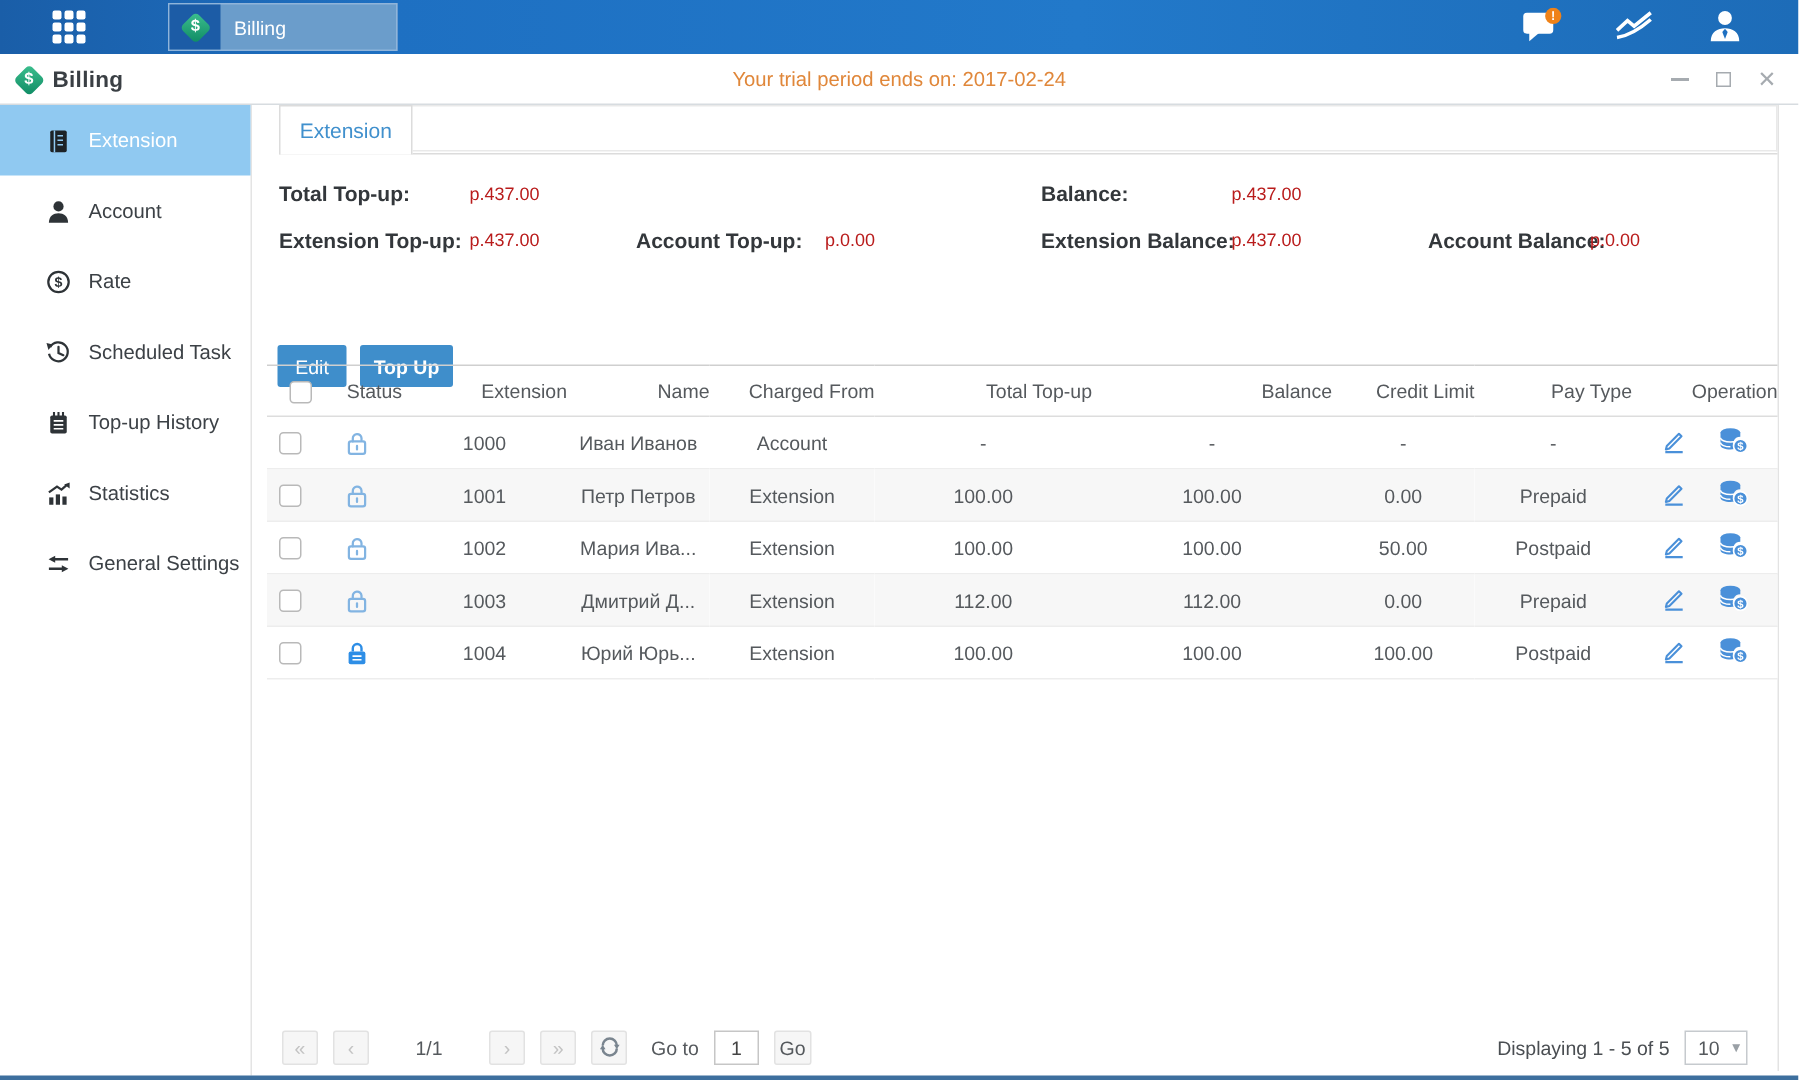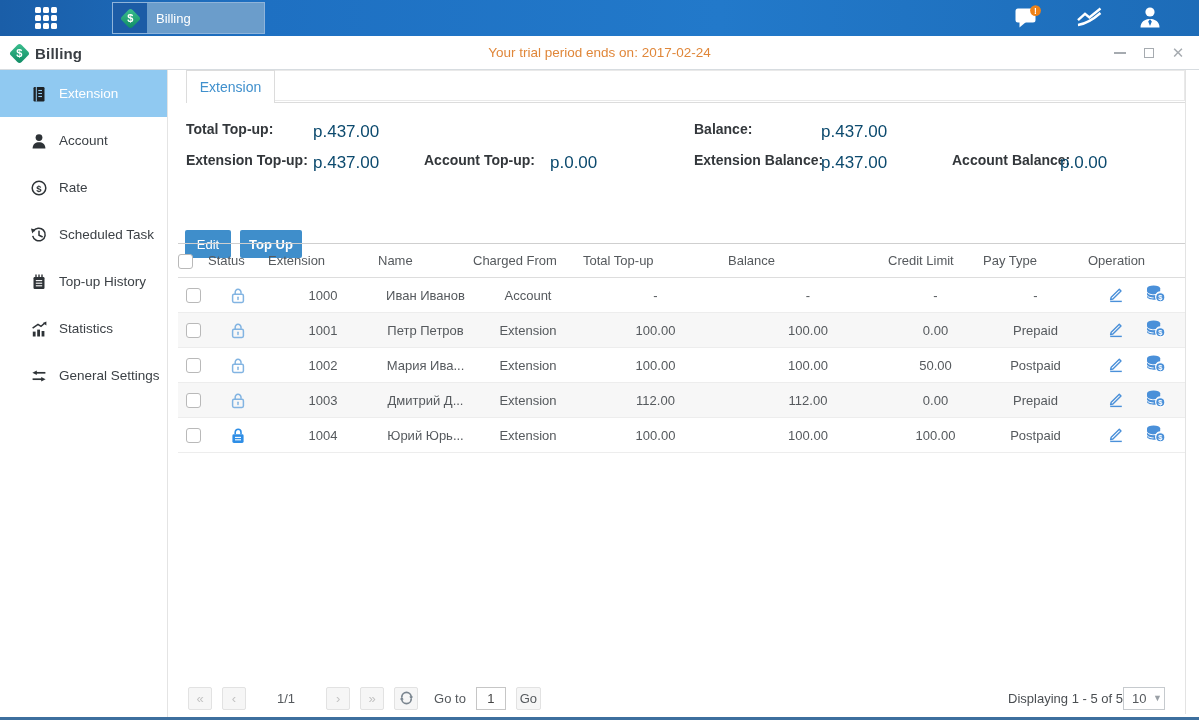--- a/index.html
+++ b/index.html
@@ -44,48 +44,48 @@
   .content { position:absolute; left:168px; top:70px; width:1031px; height:647px; background:#fff; }
   .right-edge { position:absolute; left:1017px; top:0; width:1px; height:644px; background:#e3e3e3; }
   .bottom-edge { position:absolute; left:0; bottom:0; width:1199px; height:3px; background:#3d6f9e; }
 
   .tabstrip { position:absolute; left:18px; top:0; width:999px; height:33px; display:flex; border-bottom:1px solid #dcdcdc; }
   .tab-active { width:89px; height:33px; background:#fff; border:1px solid #dcdcdc; border-bottom:none; color:#4090cd; font-size:14px;
                 display:flex; align-items:center; justify-content:center; cursor:pointer; position:relative; z-index:2; }
   .tab-ghost { flex:1; height:31px; border:1px solid #e9e9e9; border-left:none; }
 
   .summary-label { position:absolute; font-weight:bold; color:#33373b; font-size:14px; white-space:nowrap; }
-  .summary-value { position:absolute; color:#0c4a6e; font-size:17px; white-space:nowrap; }
+  .summary-value { position:absolute; color:#b91c1c; font-size:12px; white-space:nowrap; }
 
   .btn { position:absolute; top:125px; height:28px; background:#3f8ecb; color:#fff; border:none; border-radius:2px;
          font-size:13px; font-family:inherit; cursor:pointer;margin-top:35px; }
   .btn-edit { left:17px; width:46px; }
   .btn-topup { left:72px; width:62px; font-weight:bold; }
 
   
   table.grid { position:absolute; left:10px; top:173px; width:1007px; border-collapse:collapse; table-layout:fixed; }
-  table.grid th { height:34px; font-weight:normal; color:#55595d; font-size:13px; border-top:1px solid #cfcfcf; border-bottom:1px solid #ddd; text-align:left; }
+  table.grid th { height:34px; font-weight:normal; color:#55595d; font-size:13px; border-top:1px solid #cfcfcf; border-bottom:1px solid #ddd; text-align:right; }
   table.grid td { height:35px; text-align:center; color:#55595d; font-size:13px; border-bottom:1px solid #ededed;
                   white-space:nowrap; overflow:hidden; }
   tr.odd  { background:#fff; }
   tr.even { background:#f7f7f7; }
   .cb { display:inline-block; width:15px; height:15px; border:1px solid #b9b9b9; border-radius:3px; background:#fff; cursor:pointer; vertical-align:middle; }
   .lock-wrap svg { vertical-align:middle; }
   .op-cell span { display:inline-block; margin:0 8px; cursor:pointer; vertical-align:middle; }
 
   
   .pager { position:absolute; left:20px; top:616px; height:24px; display:flex; align-items:center; gap:10px; }
   .pg-btn { width:24px; height:23px; background:#f6f6f6; border:1px solid #e2e2e2; border-radius:2px;
             display:flex; align-items:center; justify-content:center; color:#c3c3c3; font-size:13px; cursor:pointer; }
   .pg-text { color:#55595d; margin:0 21px; }
   .goto-label { color:#55595d; margin-left:6px; }
   .goto-input { width:30px; height:23px; border:1px solid #c6c6c6; text-align:center; font-size:13px; color:#444; font-family:inherit; }
   .go-btn { width:25px; height:23px; background:#f6f6f6; border:1px solid #e2e2e2; border-radius:2px; color:#55595d; font-size:13px;
             display:flex; align-items:center; justify-content:center; cursor:pointer; }
-  .pager-right { position:absolute; right:34px; top:616px; height:24px; display:flex; align-items:center; }
+  .pager-right { position:absolute; right:34px; top:616px; height:24px; display:flex; align-items:center; gap:10px; }
   .displaying { color:#4a4e52; font-size:13px; }
   .pagesize { width:42px; height:23px; border:1px solid #c6cace; background:#fff; display:flex; align-items:center;
               justify-content:space-between; padding:0 2px 0 8px; color:#55595d; cursor:pointer; }
   .pagesize .caret { color:#9aa0a6; font-size:9px; }
 </style>
 </head>
 <body>
 
 <div class="topbar">
   <div class="apps-grid">

